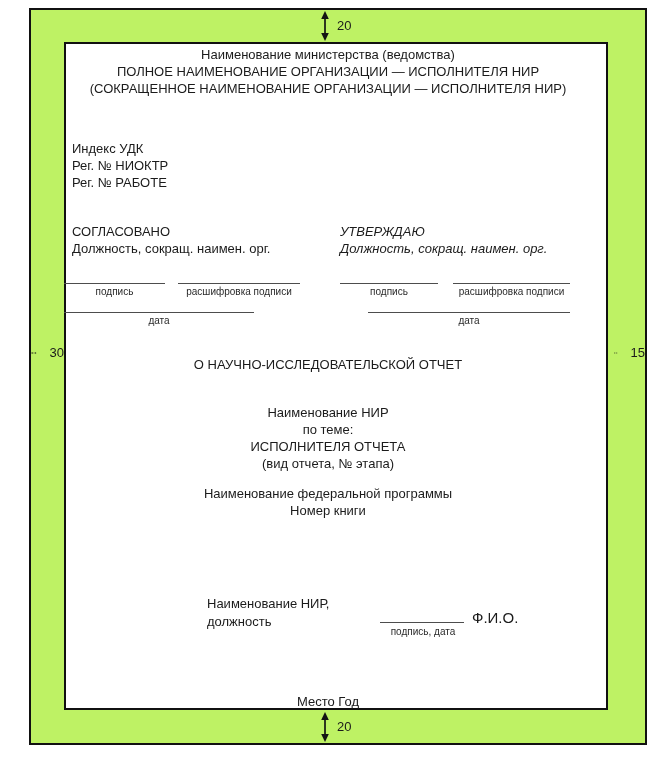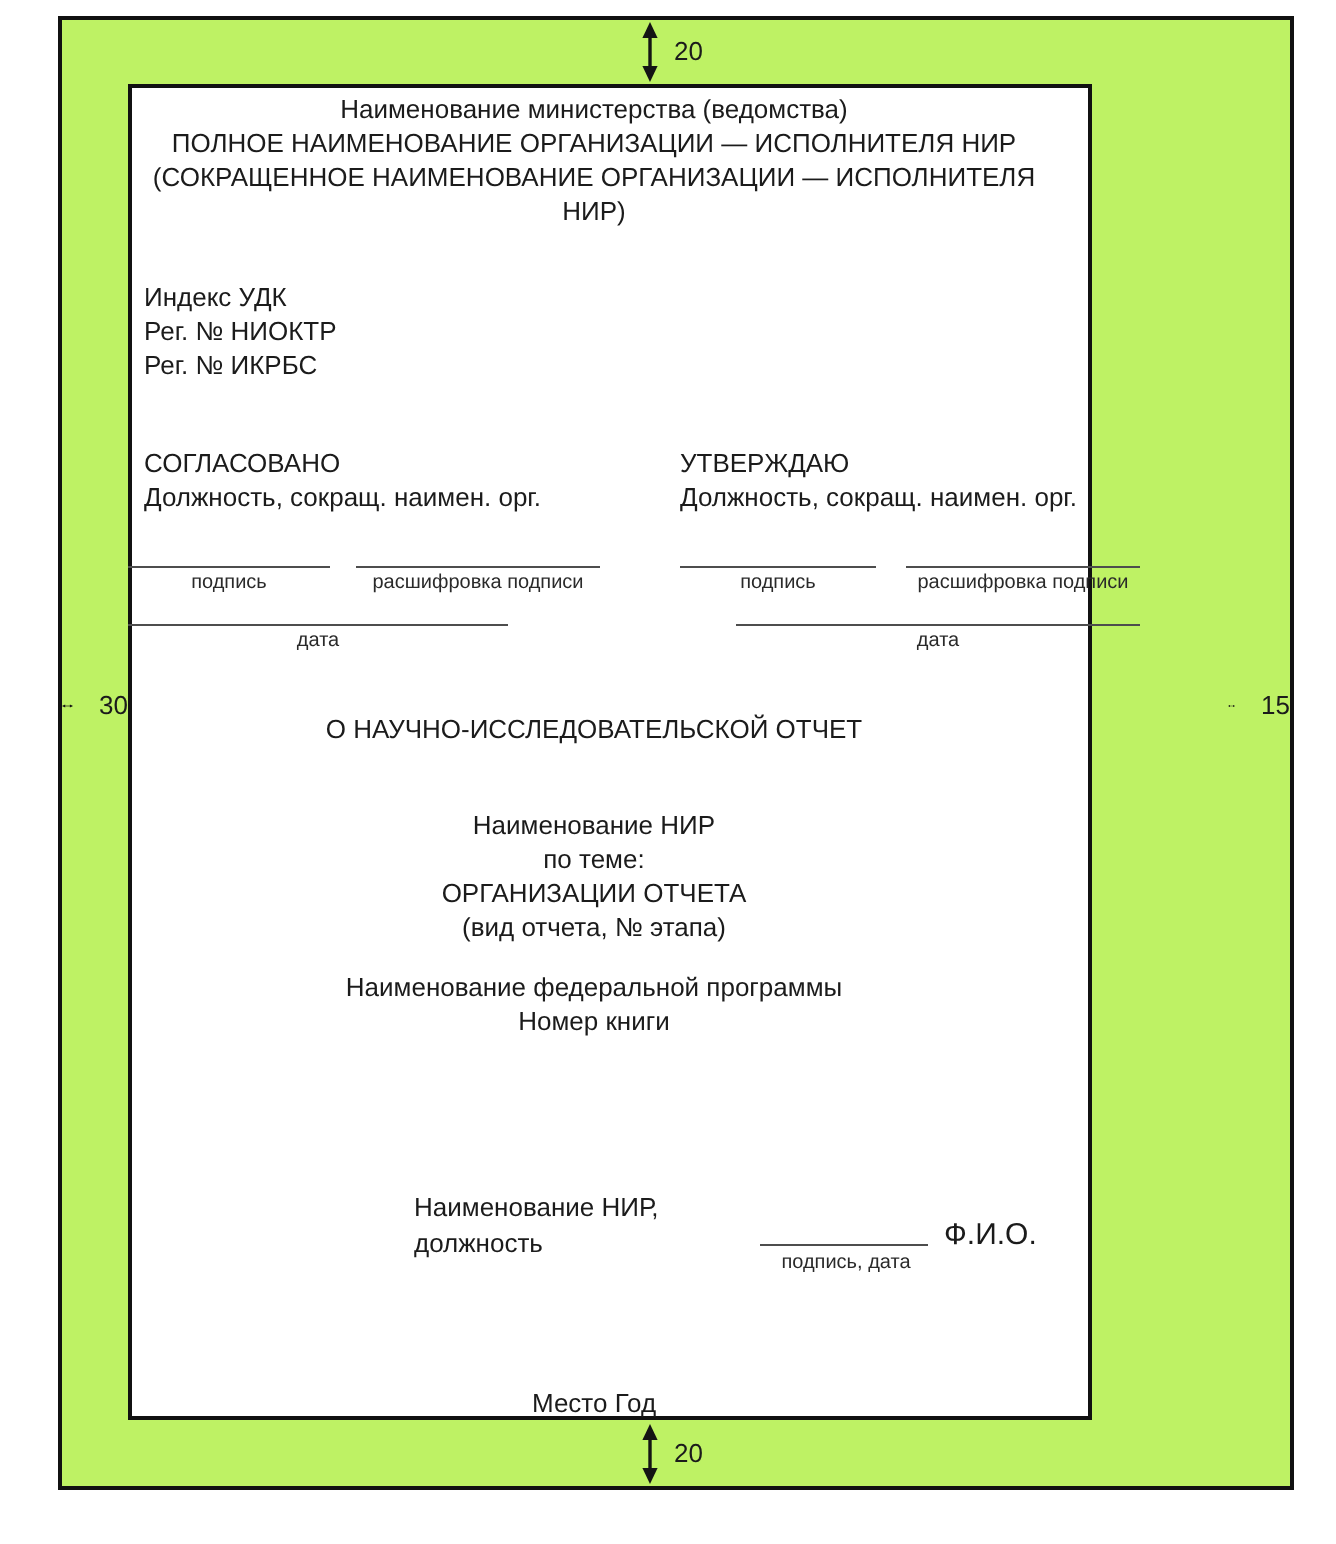--- a/index.html
+++ b/index.html
@@ -7,40 +7,40 @@
     width:668px;height:772px;position:relative;background:#ffffff;
     font-family:"Liberation Sans","DejaVu Sans",sans-serif;
     color:#1b1b1b;font-size:13px;line-height:17px;
     -webkit-font-smoothing:antialiased;
   }
   .outer-box{
     position:absolute;left:29px;top:8px;width:618px;height:737px;
     border:2px solid #111;box-sizing:border-box;background:#bef264;
   }
   .inner-box{
-    position:absolute;left:33px;top:32px;width:482px;height:668px;
+    position:absolute;left:33px;top:32px;width:544px;height:668px;
     border:2px solid #111;box-sizing:border-box;background:#fff;
   }
   
   .m-annot{position:absolute;display:flex;align-items:center;color:#1b1b1b;}
   .m-annot.vert{height:30px;gap:7px;}
   .m-annot.horiz{flex-direction:row;gap:13px;justify-content:center;}
   .m-annot .val{font-size:13px;line-height:14px;}
   svg.arrow{display:block;}
   svg.arrow line{stroke:#141414;stroke-width:1.7;}
   svg.arrow polygon{fill:#141414;}
   
   .center-text{position:absolute;left:0;right:0;text-align:center;padding-right:16px;}
   .hdr{top:2px;}
   
   .codes{position:absolute;left:6px;top:96px;}
   
   .appr-title{position:absolute;top:179px;}
   .appr-pos{position:absolute;top:196px;text-align:right;}
-  .col-l{left:6px;} .col-r{left:274px;}
+  .col-l{left:6px;} .col-r{left:274px;font-style:italic;}
   
   .sigline{
     position:absolute;border-top:1.5px solid #4d4d4d;
     text-align:center;font-size:10px;line-height:12px;color:#2a2a2a;padding-top:2px;
     box-sizing:border-box;
   }
   .row1{top:239px;} .row2{top:268px;}
   .l-sign{left:-2px;width:101px;}
   .l-tran{left:112px;width:122px;}
   .r-sign{left:274px;width:98px;}
@@ -103,21 +103,21 @@
 
     <div class="center-text hdr">
       <div>Наименование министерства (ведомства)</div>
       <div>ПОЛНОЕ НАИМЕНОВАНИЕ ОРГАНИЗАЦИИ — ИСПОЛНИТЕЛЯ НИР</div>
       <div>(СОКРАЩЕННОЕ НАИМЕНОВАНИЕ ОРГАНИЗАЦИИ — ИСПОЛНИТЕЛЯ НИР)</div>
     </div>
 
     <div class="codes">
       <div>Индекс УДК</div>
       <div>Рег. № НИОКТР</div>
-      <div>Рег. № ИКРБС</div>
+      <div>Рег. № РАБОТЕ</div>
     </div>
 
     <div class="appr-title col-l">СОГЛАСОВАНО</div>
     <div class="appr-pos col-l">Должность, сокращ. наимен. орг.</div>
     <div class="appr-title col-r">УТВЕРЖДАЮ</div>
     <div class="appr-pos col-r">Должность, сокращ. наимен. орг.</div>
 
     <div class="sigline row1 l-sign">
       <span>подпись</span>
     </div>
@@ -138,21 +138,21 @@
       <span>дата</span>
     </div>
 
     <div class="center-text tb1">
       <div>О НАУЧНО-ИССЛЕДОВАТЕЛЬСКОЙ ОТЧЕТ</div>
     </div>
 
     <div class="center-text tb2">
       <div>Наименование НИР</div>
       <div>по теме:</div>
-      <div>ОРГАНИЗАЦИИ ОТЧЕТА</div>
+      <div>ИСПОЛНИТЕЛЯ ОТЧЕТА</div>
       <div>(вид отчета, № этапа)</div>
     </div>
 
     <div class="center-text tb3">
       <div>Наименование федеральной программы</div>
       <div>Номер книги</div>
     </div>
 
     <div class="sup-label sup1">Наименование НИР,</div>
     <div class="sup-label sup2">должность</div>

